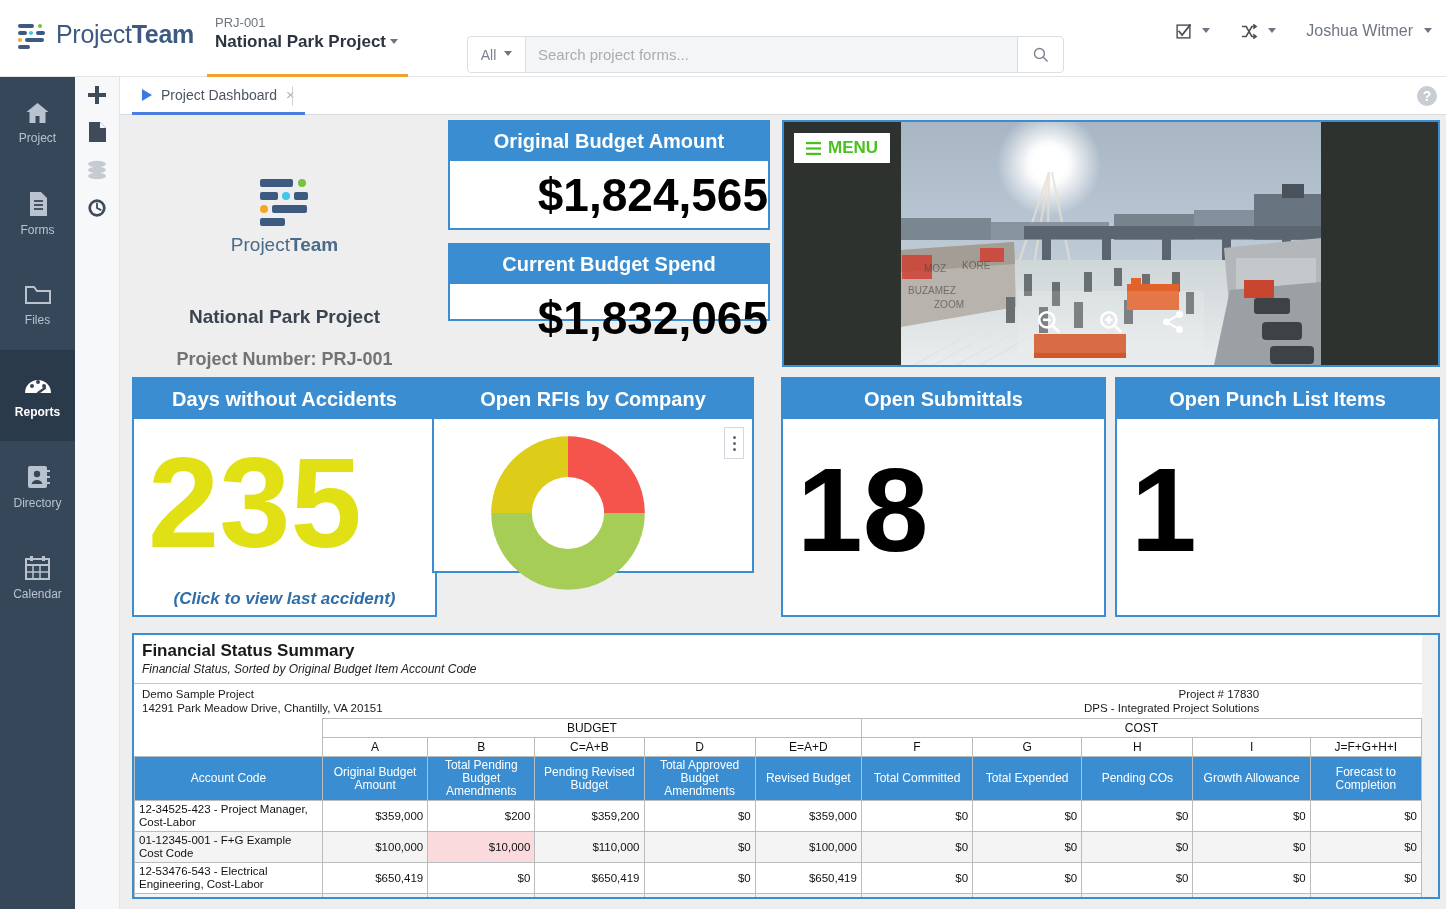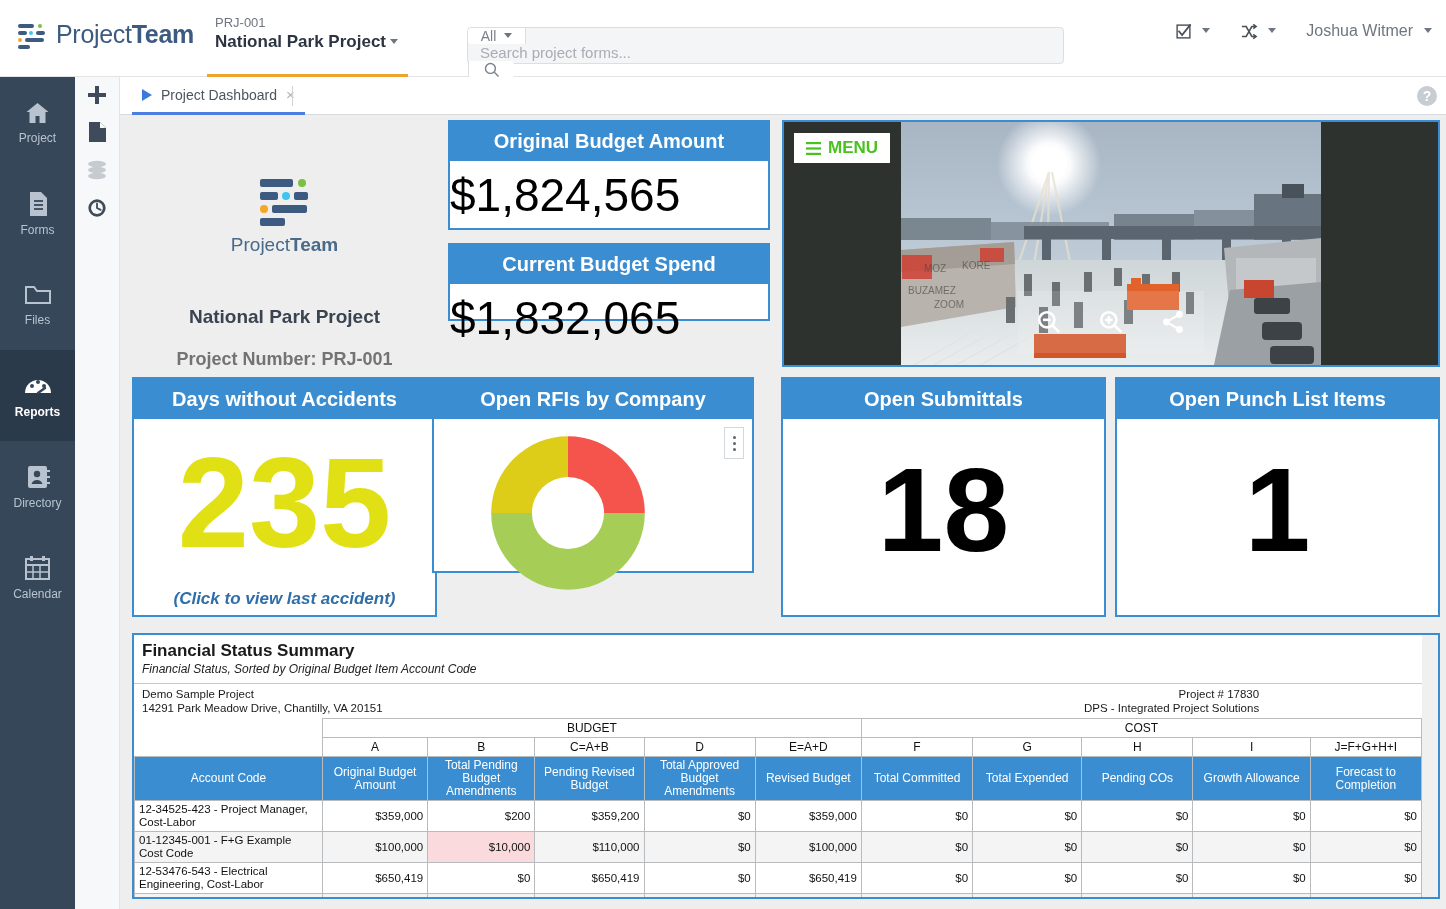--- a/index.html
+++ b/index.html
@@ -20,22 +20,22 @@
   .logo-text { font-size: 25px; color: #3d5a80; letter-spacing: -0.3px; }
   .logo-text .lt-light { font-weight: 400; }
   .logo-text .lt-bold { font-weight: 700; }
   .proj-block { position: absolute; left: 215px; top: 14px; }
   .proj-num { font-size: 13px; color: #6f7680; line-height: 17px; }
   .proj-name { font-size: 17px; font-weight: 700; color: #2b3440; line-height: 22px; }
   .caret-dn { display: inline-block; width: 0; height: 0; border-left: 4px solid transparent;
     border-right: 4px solid transparent; border-top: 5px solid #6f7680; vertical-align: middle;
     margin-left: 4px; margin-bottom: 2px; }
   .proj-underline { position: absolute; left: 207px; top: 74px; width: 201px; height: 4px; background: #f0a32a; }
-  .searchbox { position: absolute; left: 467px; top: 27px; width: 597px; height: 37px;
-    background: #f4f5f6; border: 1px solid #dcdfe2; border-radius: 4px; display: flex; flex-direction: column; }
+  .searchbox { position: absolute; left: 467px; top: 36px; width: 597px; height: 37px;
+    background: #f4f5f6; border: 1px solid #dcdfe2; border-radius: 4px; display: flex; }
   .search-all { width: 58px; border-right: 1px solid #dcdfe2; background: #fff; border-radius: 4px 0 0 4px;
     display: flex; align-items: center; justify-content: center; gap: 4px; font-size: 14px; color: #7b828b; }
   .search-input { flex: 1; border: 0; background: transparent; outline: none; padding: 0 12px;
     font-size: 15px; color: #3a4048; font-family: "Liberation Sans", sans-serif; }
   .search-input::placeholder { color: #a7adb4; }
   .search-go { width: 46px; border-left: 1px solid #dcdfe2; background: #fff; border-radius: 0 4px 4px 0;
     display: flex; align-items: center; justify-content: center; }
   .hdr-right { position: absolute; right: 14px; top: 22px; display: flex; align-items: center; gap: 30px; }
   .hdr-ic { display: flex; align-items: center; gap: 6px; color: #4a5158; }
   .hdr-user { font-size: 16px; color: #6f7680; display: flex; align-items: center; gap: 7px; }
@@ -59,33 +59,33 @@
   .tab .xclose { color: #aeb4ba; font-size: 15px; cursor: pointer; }
   .tab-sep { position: absolute; left: 172px; top: 9px; width: 1px; height: 20px; background: #d0d4d8; }
   .help-btn { position: absolute; right: 9px; top: 9px; width: 20px; height: 20px; border-radius: 50%;
     background: #c8cdd3; color: #ffffff; font-size: 14px; font-weight: 700; text-align: center; line-height: 20px; cursor: pointer; }
   
   .canvas { position: absolute; left: 120px; top: 115px; width: 1326px; height: 794px;
     background: #eeeeee; padding: 10px; }
   .panel { position: absolute; background: #ffffff; border: 2px solid #3a8dd0; }
   .panel-hd { background: #3a8dd0; color: #ffffff; font-size: 20px; font-weight: 700; text-align: center;
     line-height: 40px; height: 40px; }
-  .panel-big { font-size: 56px; font-weight: 700; color: #000; text-align: center; line-height: 1; }
+  .panel-big { font-size: 56px; font-weight: 700; color: #000; line-height: 1; padding-left: 14px; }
   
   .infopanel { position: absolute; left: 12px; top: 5px; width: 305px; height: 250px;
     display: flex; flex-direction: column; align-items: center; }
   .logo-lg { margin-top: 55px; width: 62px; height: 52px; position: relative; }
   .logo-lg-text { margin-top: 8px; font-size: 19px; color: #4a6a8a; }
   .pj-title { margin-top: 50px; font-size: 19px; font-weight: 700; color: #3a4450; }
   .pj-sub { margin-top: 21px; font-size: 18px; font-weight: 700; color: #737373; }
   
   .bcard { border: 2px solid #3a8dd0; background: #fff; }
   .bcard .bc-hd { background: #3a8dd0; color: #fff; font-weight: 700; font-size: 20px;
     text-align: center; height: 39px; line-height: 39px; }
-  .bcard .bc-val { font-size: 46px; font-weight: 400; text-align: left; color: #000; }
+  .bcard .bc-val { font-size: 46px; font-weight: 700; text-align: right; color: #000; }
   
   .webcam { position: absolute; left: 662px; top: 5px; width: 658px; height: 247px;
     border: 2px solid #3a8dd0; background: #2c2f2e; overflow: hidden; }
   .wc-img { position: absolute; left: 0; top: 0; width: 100%; height: 100%; }
   .wc-menu { position: absolute; left: 10px; top: 11px; background: #ffffff; padding: 5px 12px;
     color: #49c11e; font-size: 17px; font-weight: 700; display: flex; align-items: center; gap: 7px; cursor: pointer; }
   .wc-ctrls { position: absolute; left: 50%; transform: translateX(-50%); bottom: 12px; display: flex; gap: 0; }
   .wc-btn { width: 62px; height: 62px; display: flex; align-items: center; justify-content: center;
     background: rgba(255,255,255,0.13); cursor: pointer; }
   

